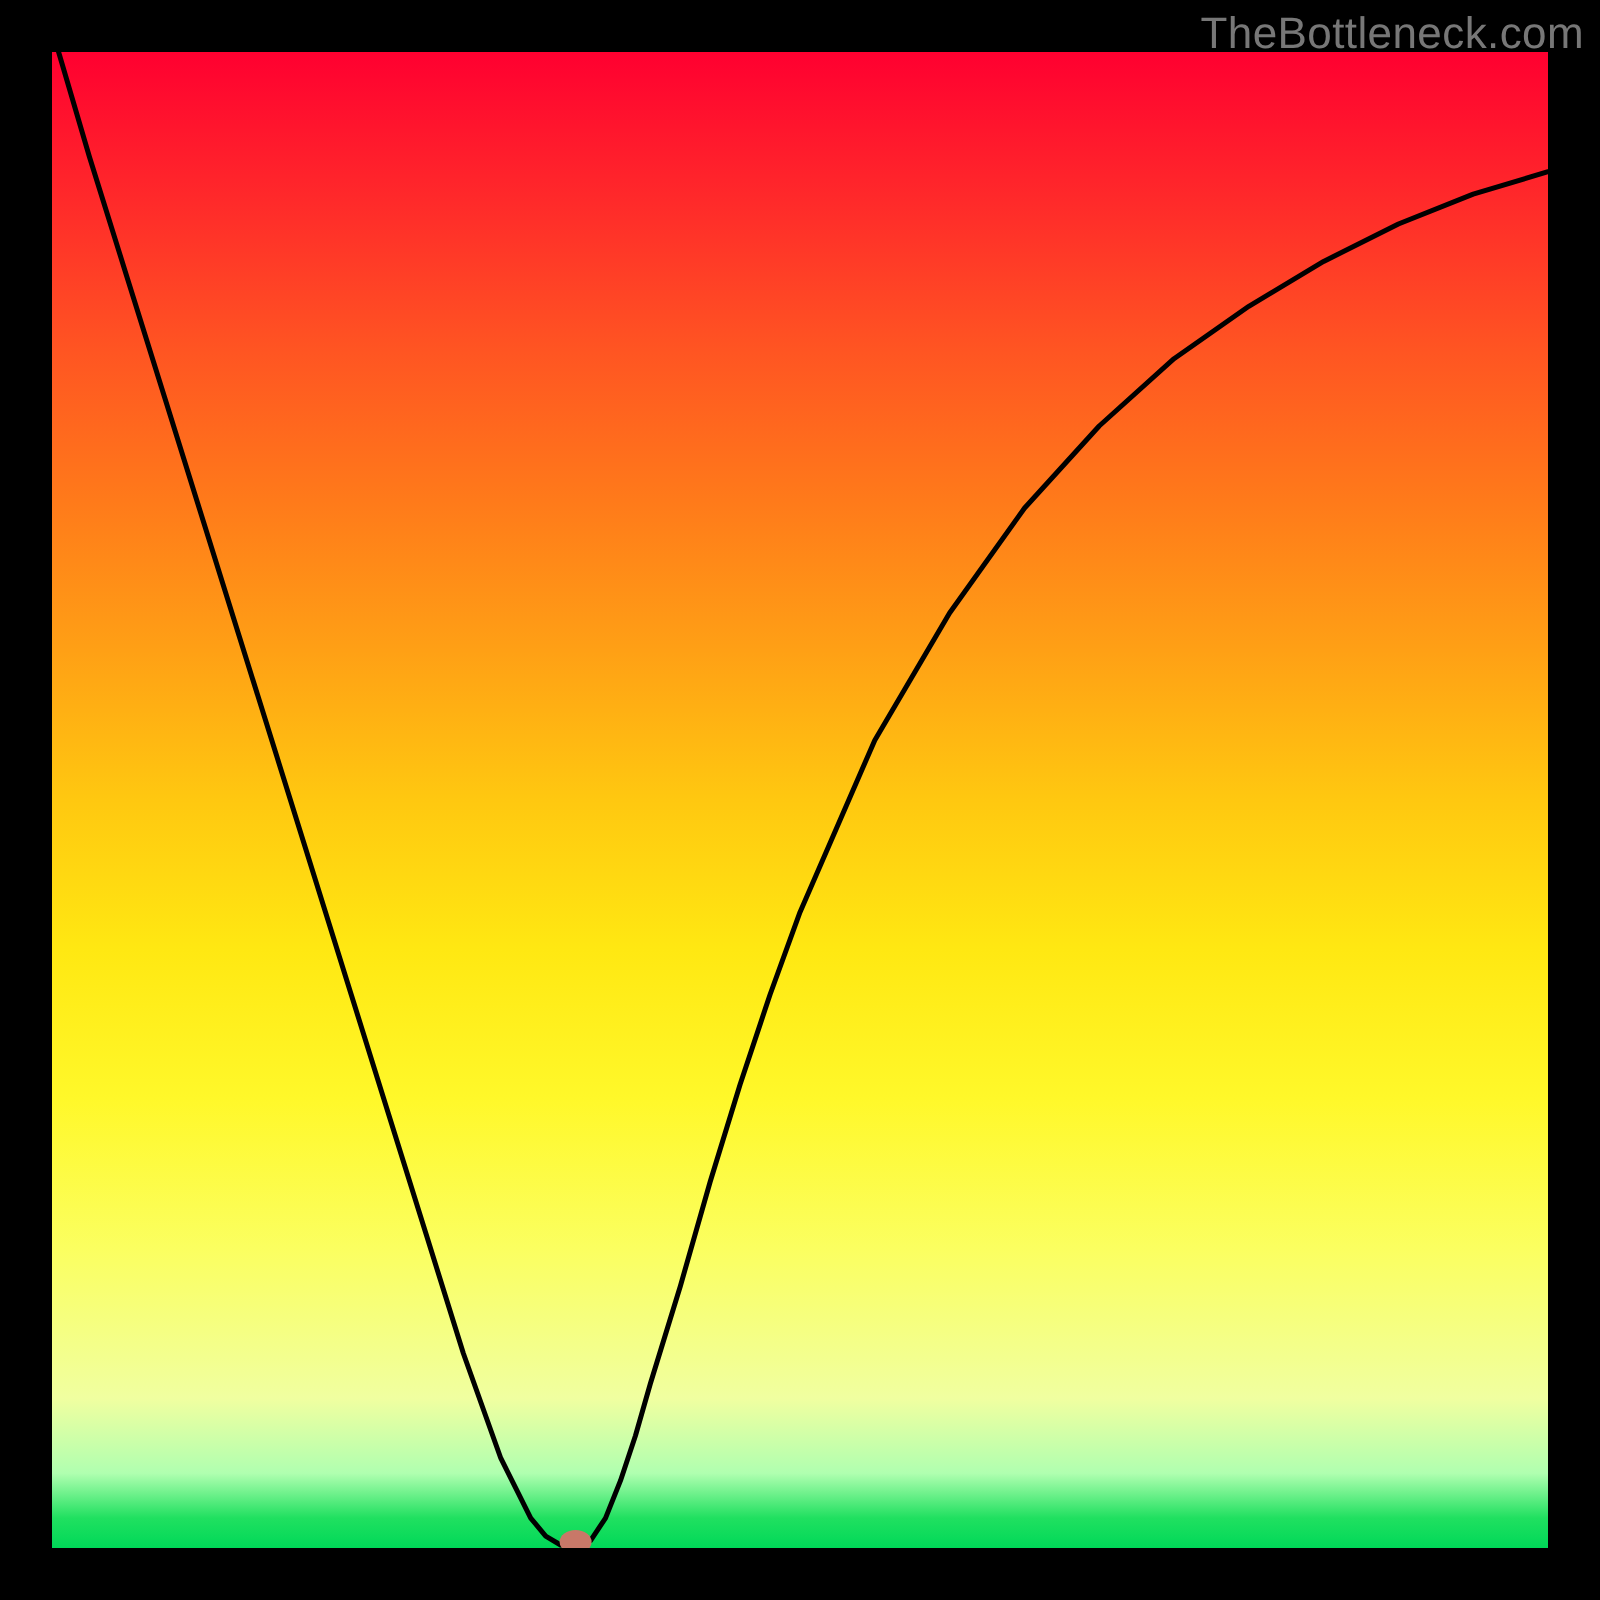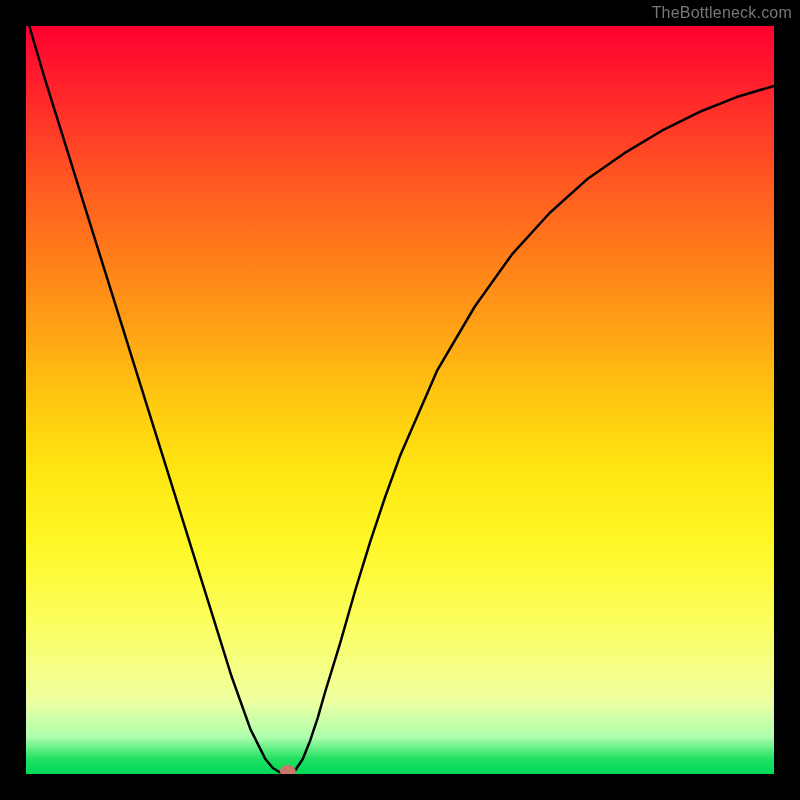--- a/index.html
+++ b/index.html
@@ -39,21 +39,21 @@
     top: 26px;
     width: 748px;
     height: 748px;
     pointer-events: none;
   }
   .watermark {
     position: absolute;
     top: 4px;
     right: 8px;
     color: #777;
-    font-size: 16px;
+    font-size: 22px;
     font-weight: 500;
     letter-spacing: 0.2px;
   }
 </style>
 </head>
 <body>
 
 <div class="plot-area"></div>
 
 <svg class="curve-svg" viewBox="0 0 748 748" preserveAspectRatio="none">

